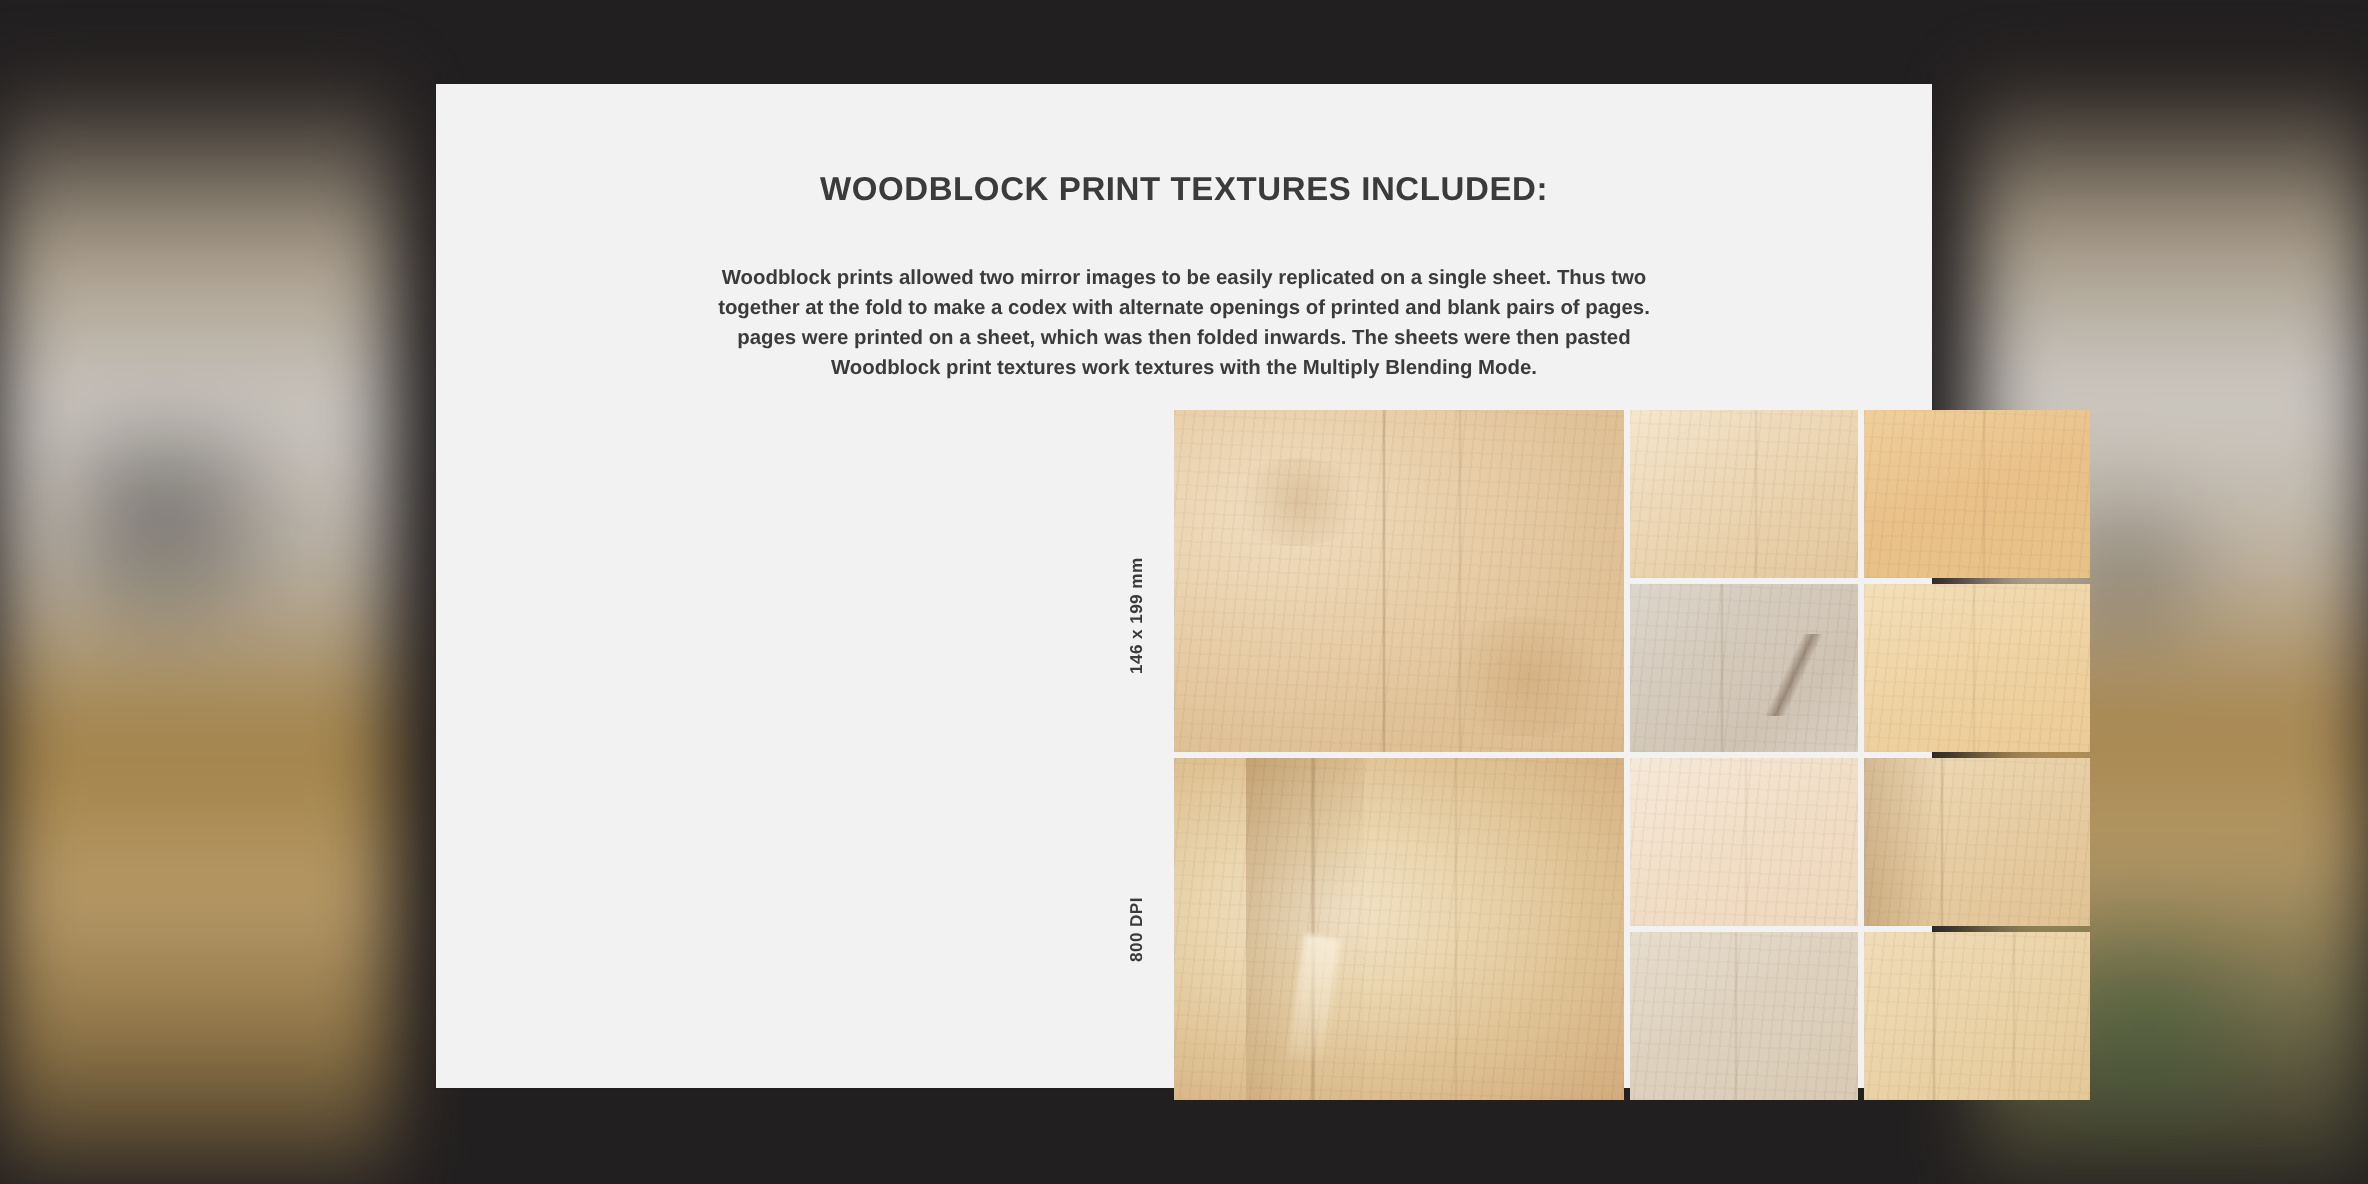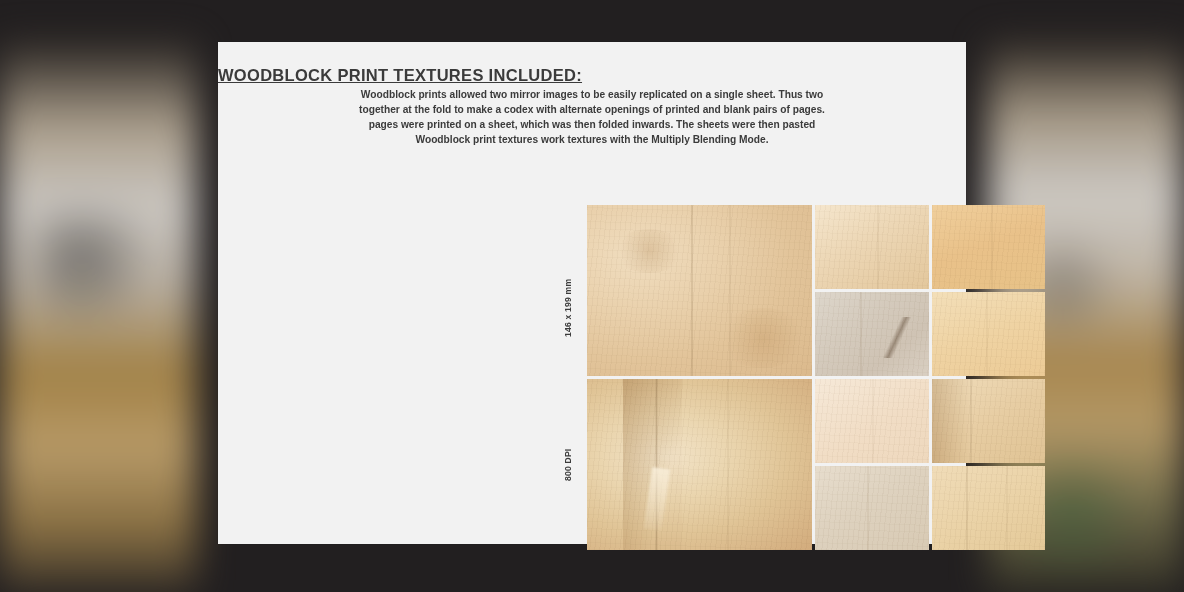--- a/index.html
+++ b/index.html
@@ -92,31 +92,30 @@
     left: 218px;
     top: 42px;
     width: 748px;
     height: 502px;
     background: #f2f2f2;
     box-shadow: 0 0 0 1px rgba(0,0,0,0.03);
   }
 
   .headline {
     margin: 0;
-    padding: 24px 0 0 0;
-    text-align: left;
+    padding: 44px 0 0 0;
+    text-align: center;
     font-size: 16.5px;
     font-weight: bold;
     letter-spacing: 0.3px;
     color: #3b3b3b;
-    text-decoration: underline;
   }
 
   .body-copy {
-    margin: 3px auto 0 auto;
+    margin: 28px auto 0 auto;
     width: 505px;
     text-align: center;
     font-size: 10.2px;
     line-height: 1.47;
     font-weight: bold;
     color: #3b3b3b;
   }
   .body-copy p { margin: 0; }
 
   

